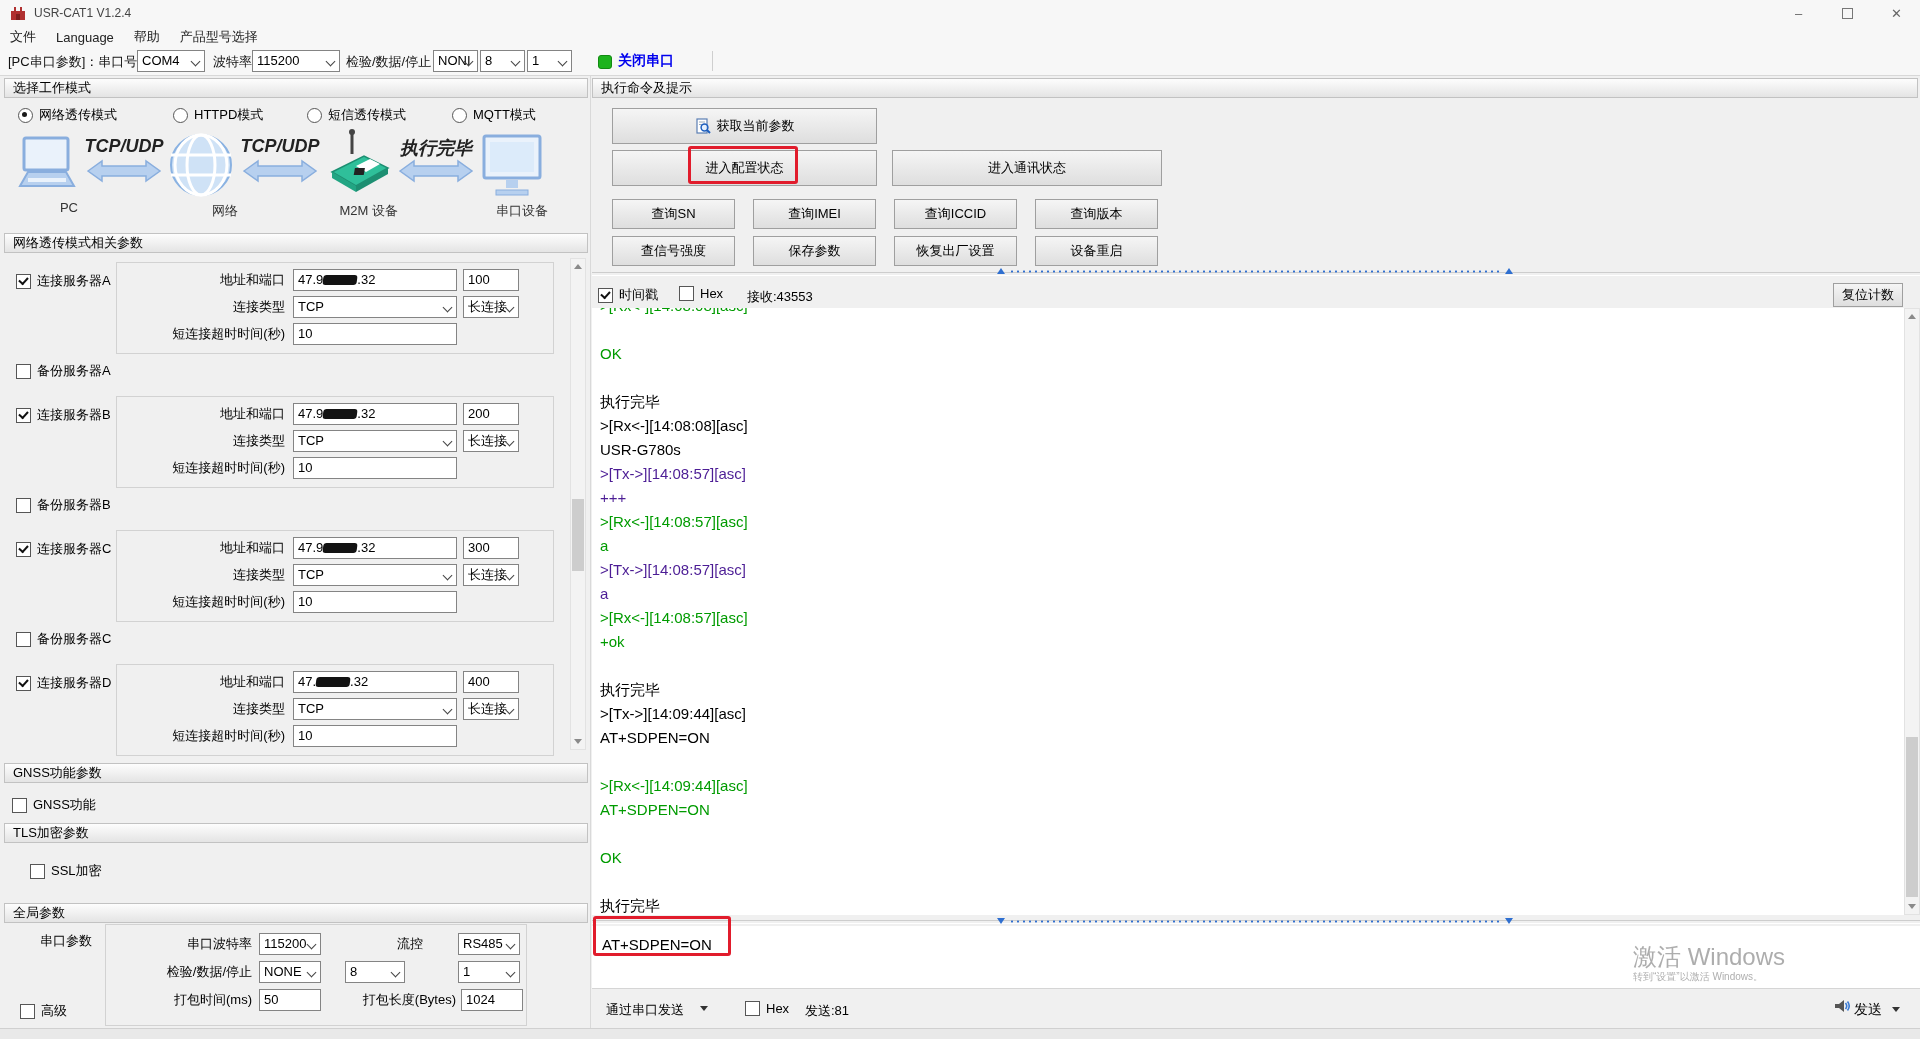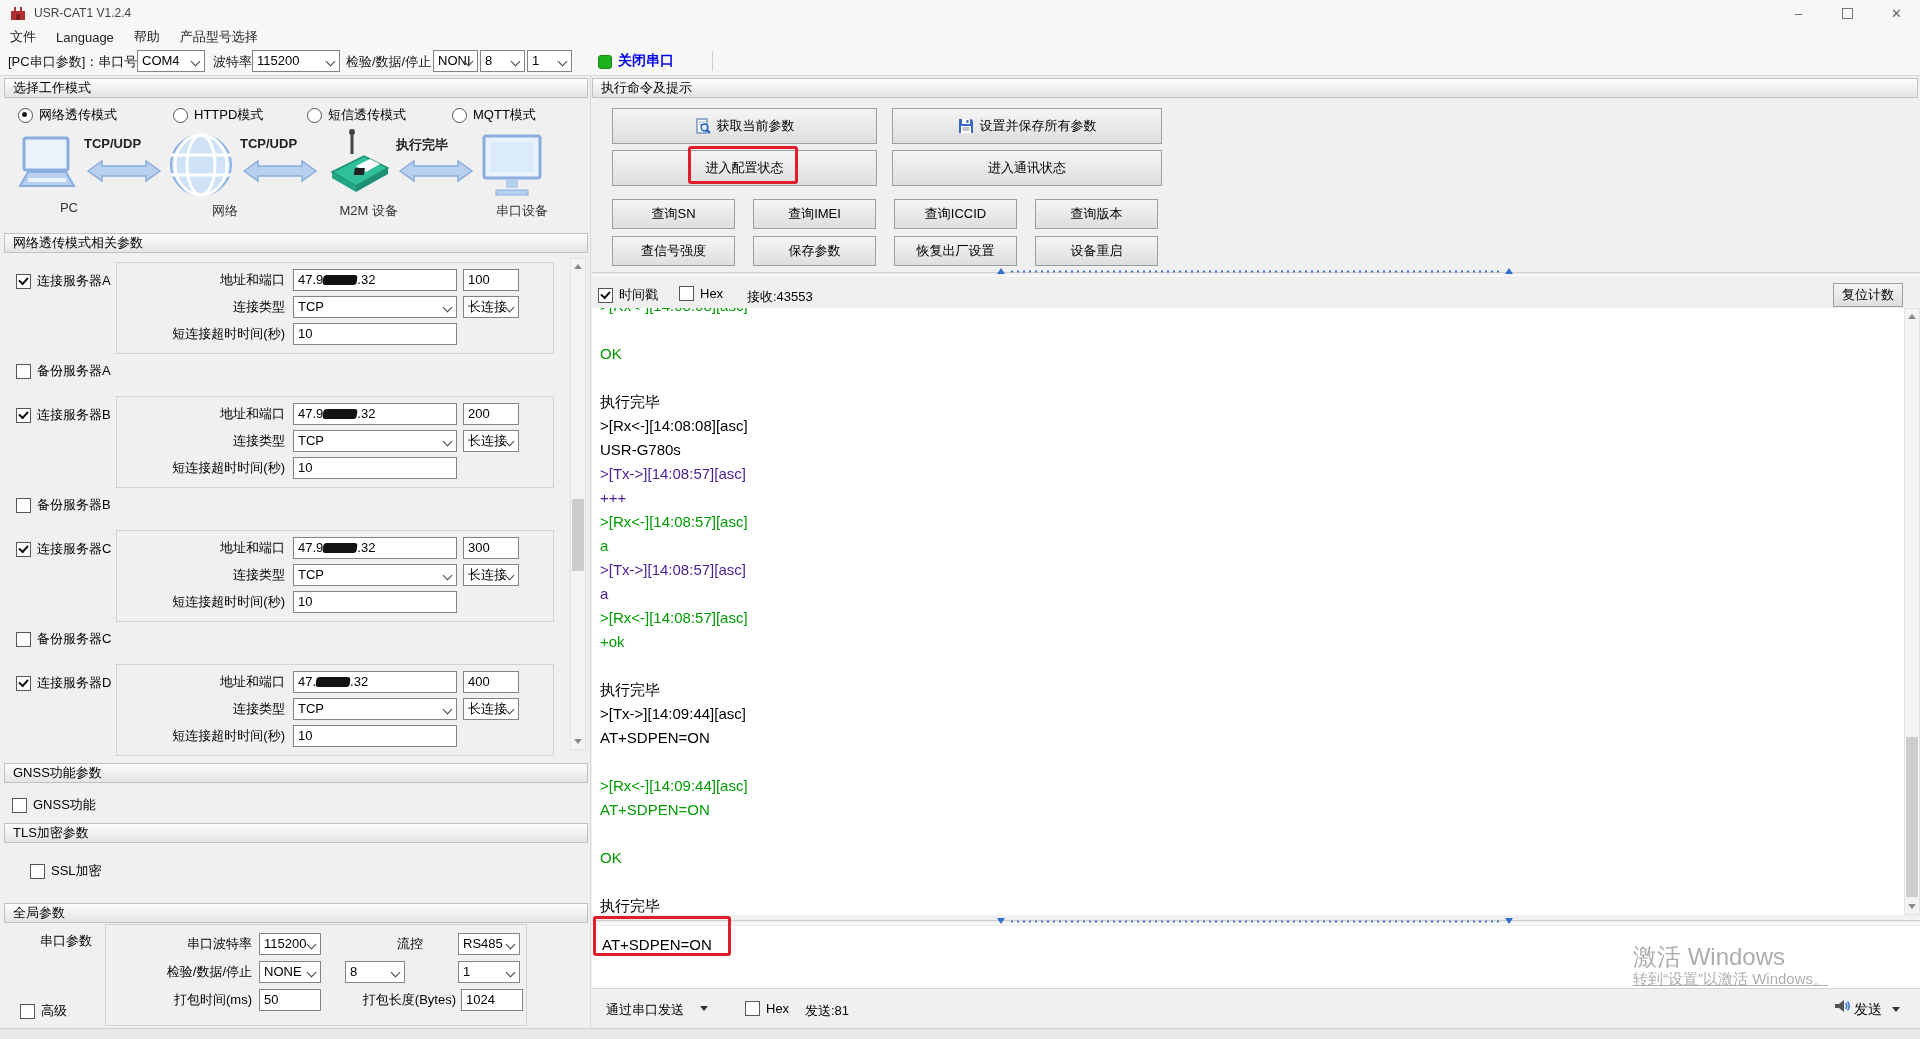--- a/index.html
+++ b/index.html
@@ -48,23 +48,23 @@
   .sb-arrow i{width:0;height:0;border-left:4px solid transparent;border-right:4px solid transparent;}
   .sb-arrow.up i{border-bottom:5px solid #8a8a8a;}
   .sb-arrow.down i{border-top:5px solid #8a8a8a;}
   .sb-thumb{position:absolute;left:1px;width:12px;background:#cdcdcd;}
   
   .log-area{position:absolute;background:#fff;overflow:hidden;}
   .log-line{height:24px;line-height:24px;font-size:15px;white-space:pre;}
   .c-green{color:#009b00;}.c-blue{color:#4c1d95;}.c-black{color:#000;}
   .annotation{position:absolute;border:3px solid #e11c2c;border-radius:3px;z-index:20;}
   .watermark1{position:absolute;font-size:24px;color:#999;opacity:.8;z-index:6;}
-  .watermark2{position:absolute;font-size:15px;color:#9a9a9a;opacity:.8;z-index:6;text-decoration:underline;}
+  .watermark2{position:absolute;font-size:10px;color:#9a9a9a;opacity:.8;z-index:6;}
   .diag-label{font-size:13px;color:#333;text-align:right;}
-  .arrow-label{font-size:13px;font-weight:bold;color:#222;}
+  .arrow-label{font-size:18px;font-weight:bold;color:#222;text-align:center;font-style:italic;}
 </style>
 </head>
 <body>
 
 <div id="root">
 
   <div class="abs titlebar">
     <svg class="abs" style="left:10px;top:5px" width="16" height="16" viewBox="0 0 16 16">
       <path d="M1 15 V6 h3 V2 h2 v4 h4 V2 h2 v4 h3 v9 z" fill="#b03030"></path>
       <rect x="6" y="9" width="4" height="6" fill="#7d1f1f"></rect>
@@ -304,31 +304,20 @@
   <div class="btn" style="left:612px;top:108px;width:263px;height:34px">
     <svg width="16" height="16" viewBox="0 0 16 16">
       <rect x="2" y="1" width="10" height="14" fill="#fff" stroke="#5b7fb4" stroke-width="1.2"></rect>
       <line x1="4" y1="4" x2="10" y2="4" stroke="#9ab" stroke-width="1"></line>
       <line x1="4" y1="6.5" x2="10" y2="6.5" stroke="#9ab" stroke-width="1"></line>
       <circle cx="9.5" cy="9.5" r="3.4" fill="rgba(210,230,255,.6)" stroke="#1d5fbf" stroke-width="1.5"></circle>
       <line x1="12" y1="12" x2="15" y2="15" stroke="#1d5fbf" stroke-width="2"></line>
     </svg>
     <span>获取当前参数</span>
   </div>
-  <div class="btn" style="left:892px;top:108px;width:268px;height:34px">
-    <svg width="16" height="16" viewBox="0 0 16 16">
-      <path d="M1 1 h12 l2 2 v12 H1 z" fill="#3a66c4"></path>
-      <rect x="4" y="1" width="8" height="5" fill="#fff"></rect>
-      <rect x="8.5" y="2" width="2" height="3" fill="#3a66c4"></rect>
-      <rect x="3" y="8" width="10" height="7" fill="#fff"></rect>
-      <line x1="4.5" y1="10" x2="11.5" y2="10" stroke="#888" stroke-width="1"></line>
-      <line x1="4.5" y1="12" x2="11.5" y2="12" stroke="#888" stroke-width="1"></line>
-    </svg>
-    <span>设置并保存所有参数</span>
-  </div>
   <div class="btn" style="left:612px;top:150px;width:263px;height:34px">
     <span>进入配置状态</span>
   </div>
   <div class="btn" style="left:892px;top:150px;width:268px;height:34px">
     <span>进入通讯状态</span>
   </div>
   <div class="annotation" style="left:688px;top:146px;width:104px;height:32px"></div>
 
   <div class="btn" style="left:612px;top:199px;width:121px;height:28px">
       <span>查询SN</span>

